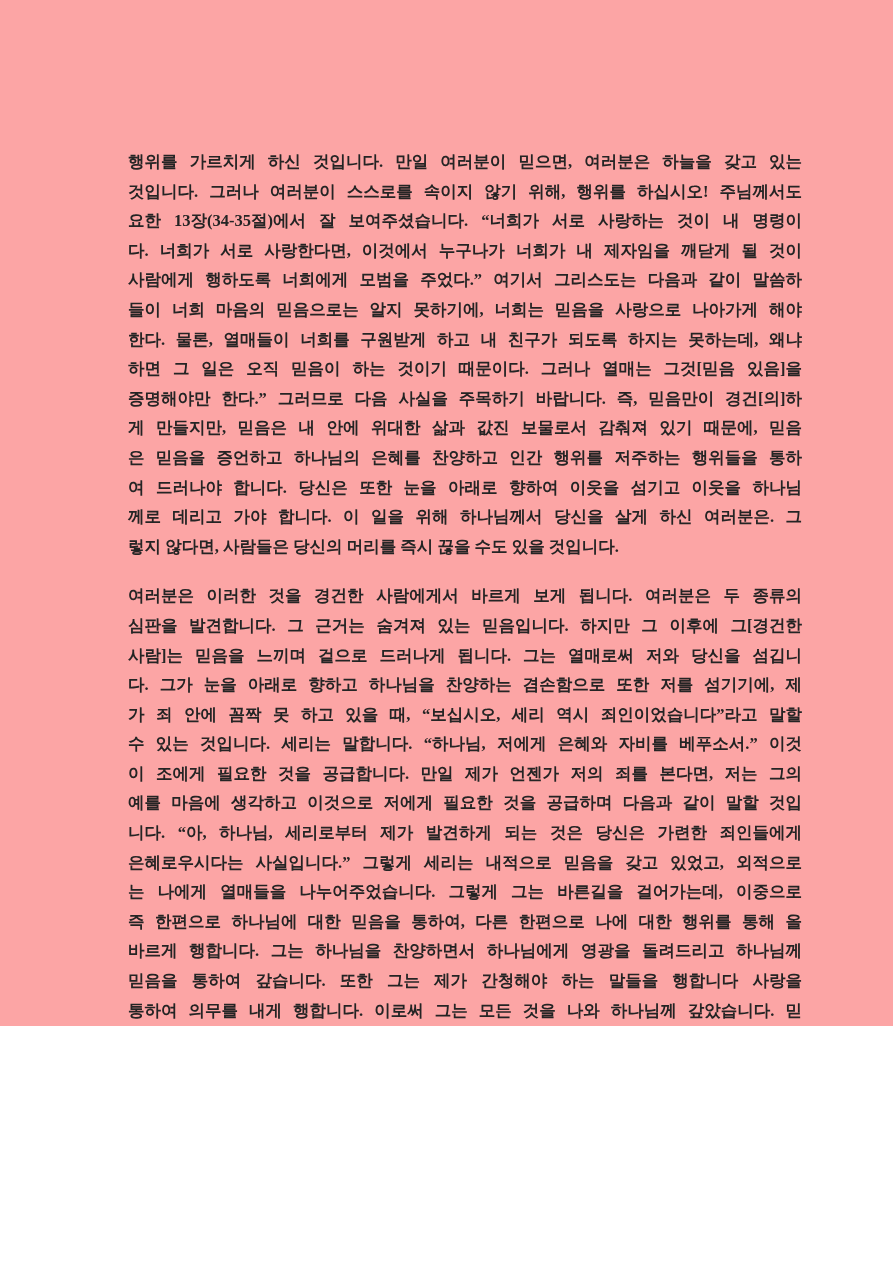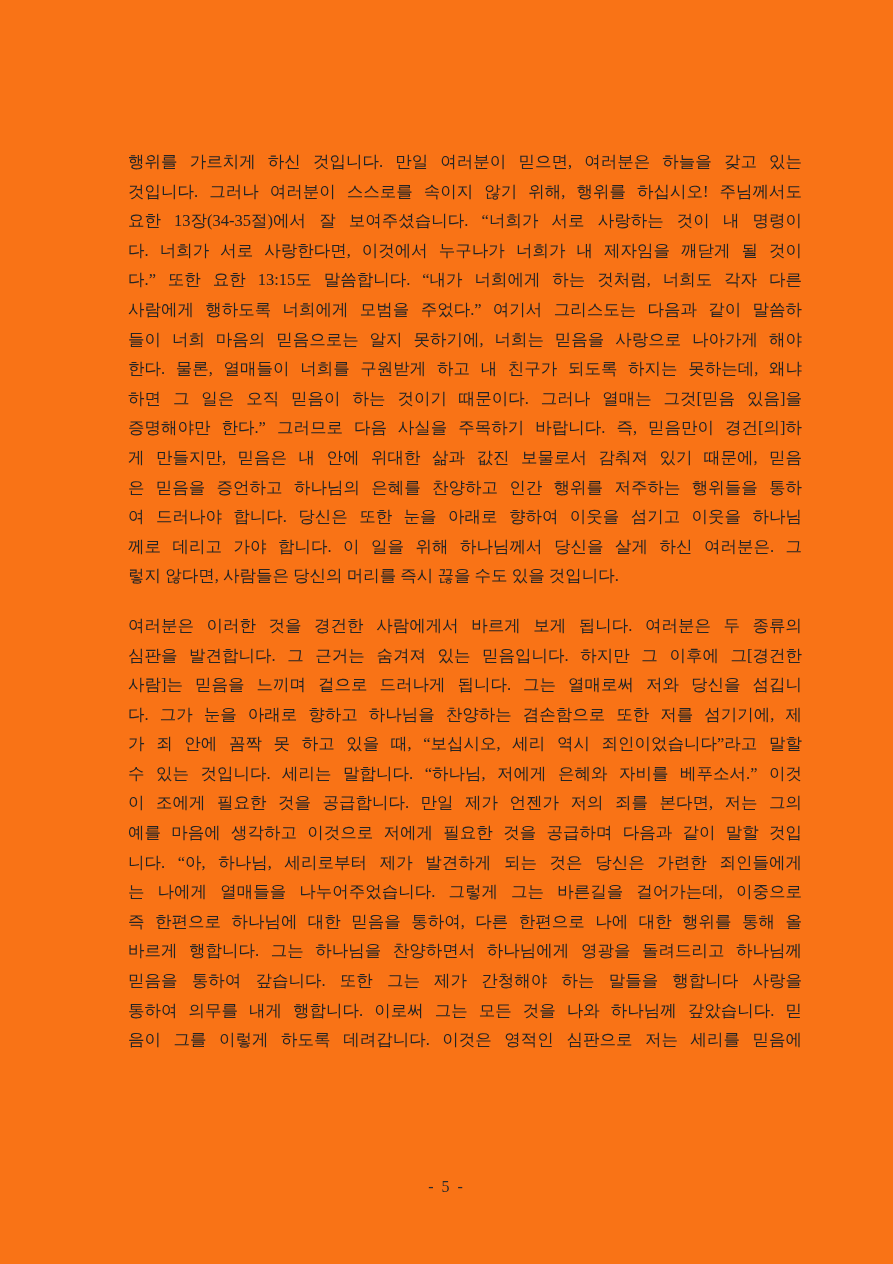--- a/index.html
+++ b/index.html
@@ -3,25 +3,26 @@
 <meta charset="utf-8">
 <style>
   html, body {
     margin: 0;
     padding: 0;
     background: #ffffff;
   }
   .page {
     position: relative;
     width: 893px;
-    height: 1264px;
-    background: #f97316;
+    height: 1026px;
+    background: #fca5a5;
     overflow: hidden;
     font-family: "Liberation Serif", "DejaVu Serif", serif;
     color: #242424;
+    font-weight: bold;
   }
   .text-block {
     position: absolute;
     left: 128px;
     top: 147px;
     width: 674px;
   }
   .para {
     margin: 0;
     padding: 0;
@@ -58,21 +59,20 @@
 <body>
 
 <div class="page">
   <div class="text-block">
 
     <div class="para">
       <div class="line">행위를 가르치게 하신 것입니다. 만일 여러분이 믿으면, 여러분은 하늘을 갖고 있는</div>
       <div class="line">것입니다. 그러나 여러분이 스스로를 속이지 않기 위해, 행위를 하십시오! 주님께서도</div>
       <div class="line">요한 13장(34-35절)에서 잘 보여주셨습니다. “너희가 서로 사랑하는 것이 내 명령이</div>
       <div class="line">다. 너희가 서로 사랑한다면, 이것에서 누구나가 너희가 내 제자임을 깨닫게 될 것이</div>
-      <div class="line">다.” 또한 요한 13:15도 말씀합니다. “내가 너희에게 하는 것처럼, 너희도 각자 다른</div>
       <div class="line">사람에게 행하도록 너희에게 모범을 주었다.” 여기서 그리스도는 다음과 같이 말씀하</div>
       <div class="line">들이 너희 마음의 믿음으로는 알지 못하기에, 너희는 믿음을 사랑으로 나아가게 해야</div>
       <div class="line">한다. 물론, 열매들이 너희를 구원받게 하고 내 친구가 되도록 하지는 못하는데, 왜냐</div>
       <div class="line">하면 그 일은 오직 믿음이 하는 것이기 때문이다. 그러나 열매는 그것[믿음 있음]을</div>
       <div class="line">증명해야만 한다.” 그러므로 다음 사실을 주목하기 바랍니다. 즉, 믿음만이 경건[의]하</div>
       <div class="line">게 만들지만, 믿음은 내 안에 위대한 삶과 값진 보물로서 감춰져 있기 때문에, 믿음</div>
       <div class="line">은 믿음을 증언하고 하나님의 은혜를 찬양하고 인간 행위를 저주하는 행위들을 통하</div>
       <div class="line">여 드러나야 합니다. 당신은 또한 눈을 아래로 향하여 이웃을 섬기고 이웃을 하나님</div>
       <div class="line">께로 데리고 가야 합니다. 이 일을 위해 하나님께서 당신을 살게 하신 여러분은. 그</div>
       <div class="line short-last">렇지 않다면, 사람들은 당신의 머리를 즉시 끊을 수도 있을 것입니다.</div>
@@ -81,20 +81,21 @@
     <div class="para">
       <div class="line">여러분은 이러한 것을 경건한 사람에게서 바르게 보게 됩니다. 여러분은 두 종류의</div>
       <div class="line">심판을 발견합니다. 그 근거는 숨겨져 있는 믿음입니다. 하지만 그 이후에 그[경건한</div>
       <div class="line">사람]는 믿음을 느끼며 겉으로 드러나게 됩니다. 그는 열매로써 저와 당신을 섬깁니</div>
       <div class="line">다. 그가 눈을 아래로 향하고 하나님을 찬양하는 겸손함으로 또한 저를 섬기기에, 제</div>
       <div class="line">가 죄 안에 꼼짝 못 하고 있을 때, “보십시오, 세리 역시 죄인이었습니다”라고 말할</div>
       <div class="line">수 있는 것입니다. 세리는 말합니다. “하나님, 저에게 은혜와 자비를 베푸소서.” 이것</div>
       <div class="line">이 조에게 필요한 것을 공급합니다. 만일 제가 언젠가 저의 죄를 본다면, 저는 그의</div>
       <div class="line">예를 마음에 생각하고 이것으로 저에게 필요한 것을 공급하며 다음과 같이 말할 것입</div>
       <div class="line">니다. “아, 하나님, 세리로부터 제가 발견하게 되는 것은 당신은 가련한 죄인들에게</div>
+      <div class="line">은혜로우시다는 사실입니다.” 그렇게 세리는 내적으로 믿음을 갖고 있었고, 외적으로</div>
       <div class="line">는 나에게 열매들을 나누어주었습니다. 그렇게 그는 바른길을 걸어가는데, 이중으로</div>
       <div class="line">즉 한편으로 하나님에 대한 믿음을 통하여, 다른 한편으로 나에 대한 행위를 통해 올</div>
       <div class="line">바르게 행합니다. 그는 하나님을 찬양하면서 하나님에게 영광을 돌려드리고 하나님께</div>
       <div class="line">믿음을 통하여 갚습니다. 또한 그는 제가 간청해야 하는 말들을 행합니다 사랑을</div>
       <div class="line">통하여 의무를 내게 행합니다. 이로써 그는 모든 것을 나와 하나님께 갚았습니다. 믿</div>
       <div class="line">음이 그를 이렇게 하도록 데려갑니다. 이것은 영적인 심판으로 저는 세리를 믿음에</div>
     </div>
 
   </div>
 

